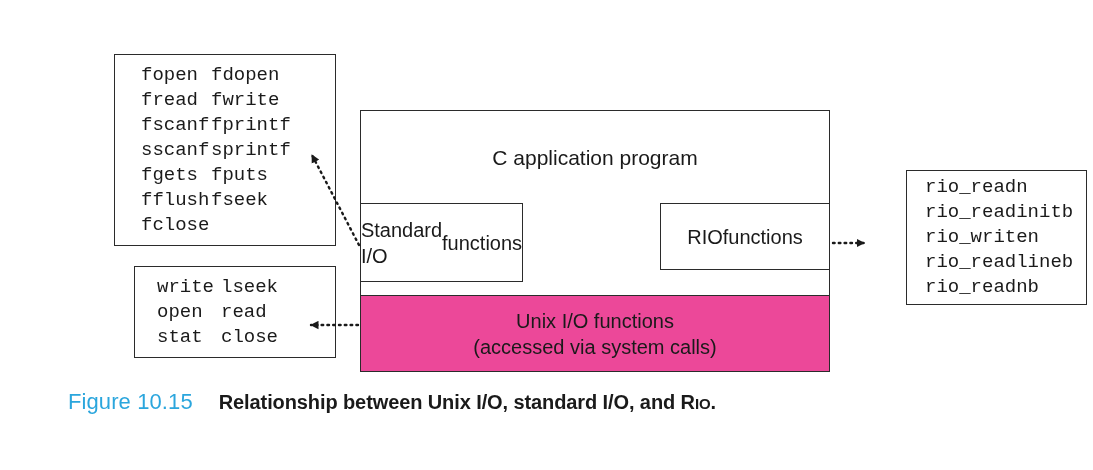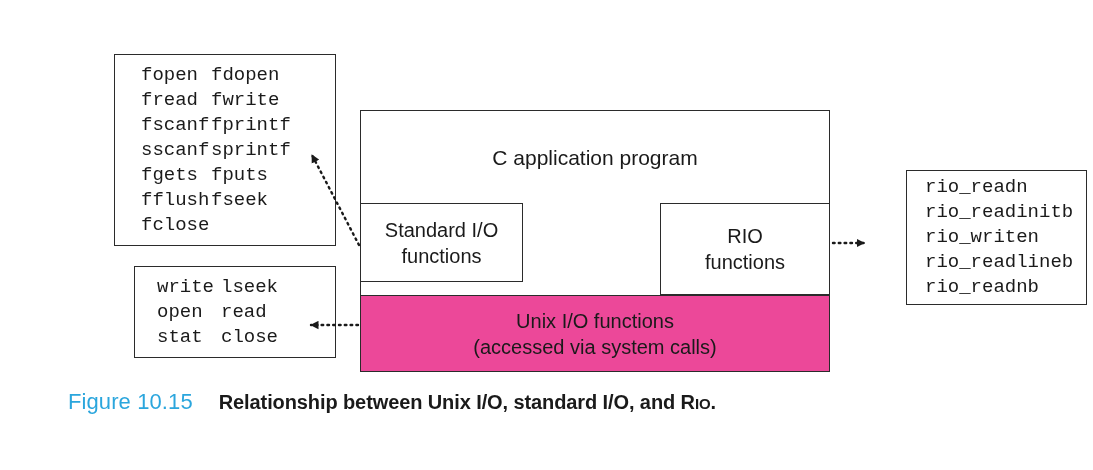--- a/index.html
+++ b/index.html
@@ -109,37 +109,37 @@
     color: #1a1a1a;
   }
 
   
   .inner-box {
     position: absolute;
     box-sizing: border-box;
     border: 1.5px solid #2b2b2b;
     background: #ffffff;
     display: flex;
-    flex-direction: column;
+    flex-direction: row;
     align-items: center;
     justify-content: center;
     line-height: 26px;
     z-index: 3;
   }
   .inner-box .ib-line {
     font-size: 20px;
     color: #1a1a1a;
   }
   #stdio-inner {
     left: 360px; top: 203px;
     width: 163px; height: 79px;
   }
   #rio-inner {
     left: 660px; top: 203px;
-    width: 170px; height: 92px;
+    width: 170px; height: 67px;
   }
 
   
   #arrow-layer {
     position: absolute;
     left: 0; top: 0;
     width: 1093px; height: 470px;
     pointer-events: none;
     z-index: 5;
   }

